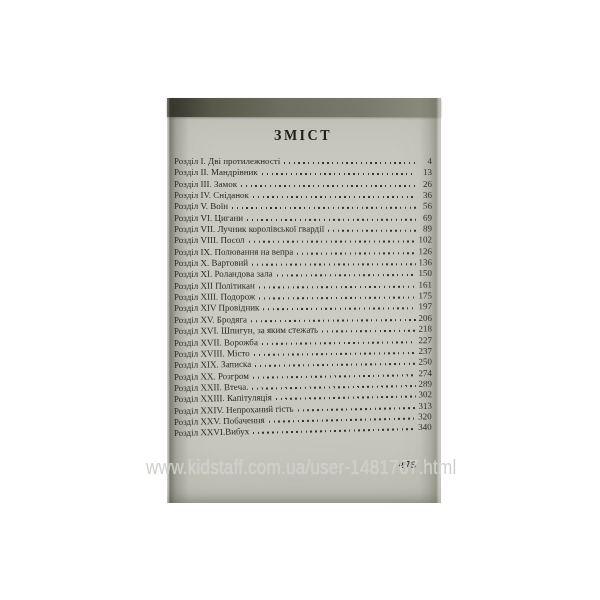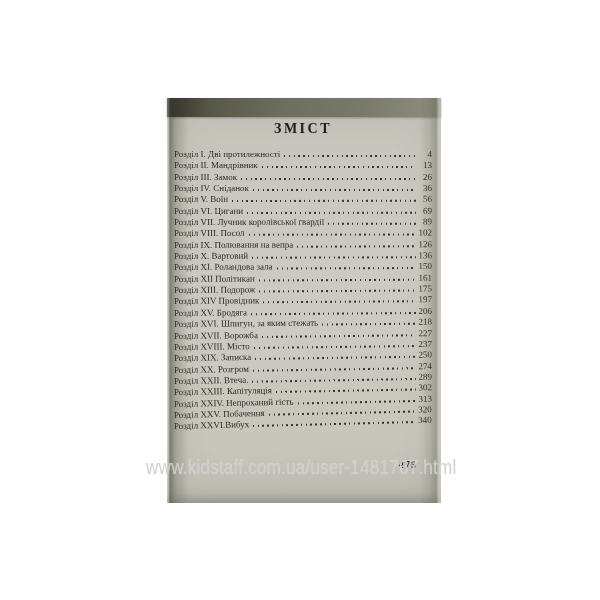--- a/index.html
+++ b/index.html
@@ -26,21 +26,21 @@
   .right-shade {
     position:absolute; right:0; top:0; bottom:0; width:22px; pointer-events:none;
     background:linear-gradient(to left, rgba(214,214,206,.55) 0px, rgba(214,214,206,.55) 2px,
                rgba(86,86,72,.34) 5px, rgba(86,86,72,.15) 12px, rgba(86,86,72,0) 22px);
   }
   .page {
     position:absolute; left:0; right:0; top:19px; bottom:0;
     padding:0 9px 0 7px; color:#2b2b24; filter:blur(.3px);
   }
   .title {
-    margin:4px 0 0 0; text-align:center;
+    margin:11px 0 0 0; text-align:center;
     font-size:14px; line-height:16px; font-weight:bold; letter-spacing:2.5px; color:#20201a;
   }
   .toc { margin-top:12px; }
   .row {
     display:flex; align-items:baseline; height:11.35px;
     font-size:9px; line-height:11.35px; white-space:nowrap;
     transform-origin:0 100%;
   }
   .row .label { flex:0 0 auto; }
   .row .dots {

